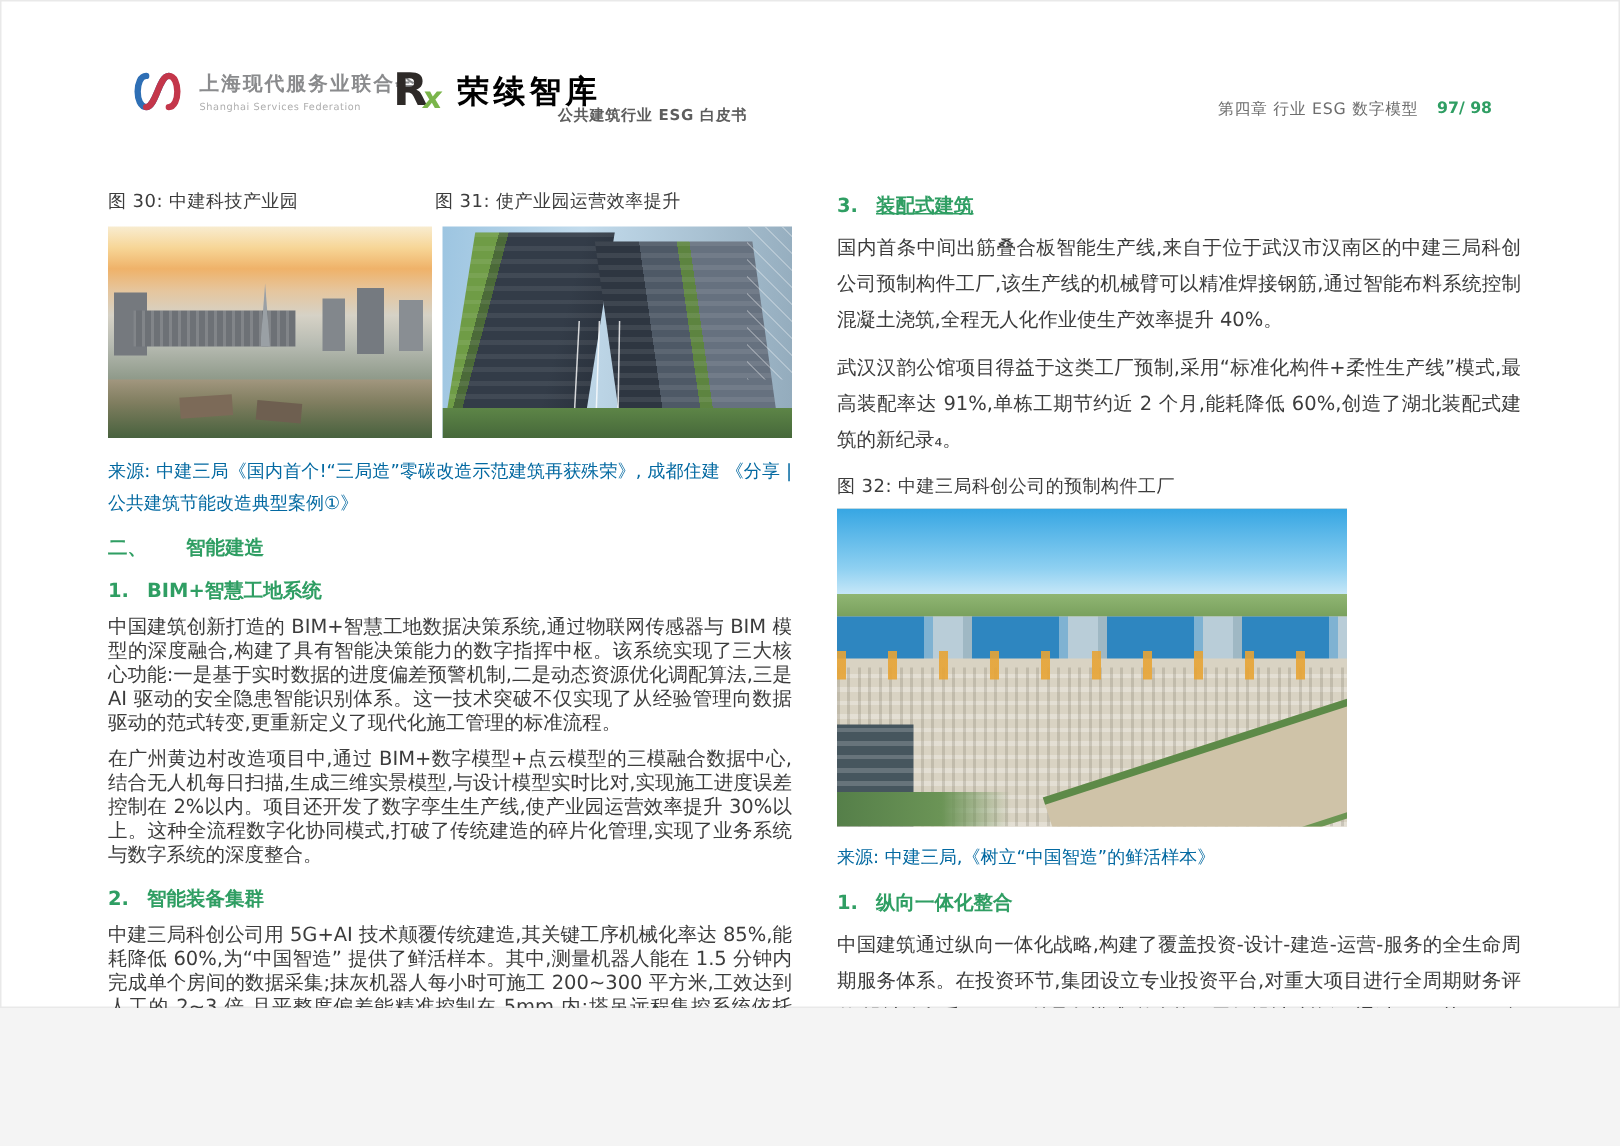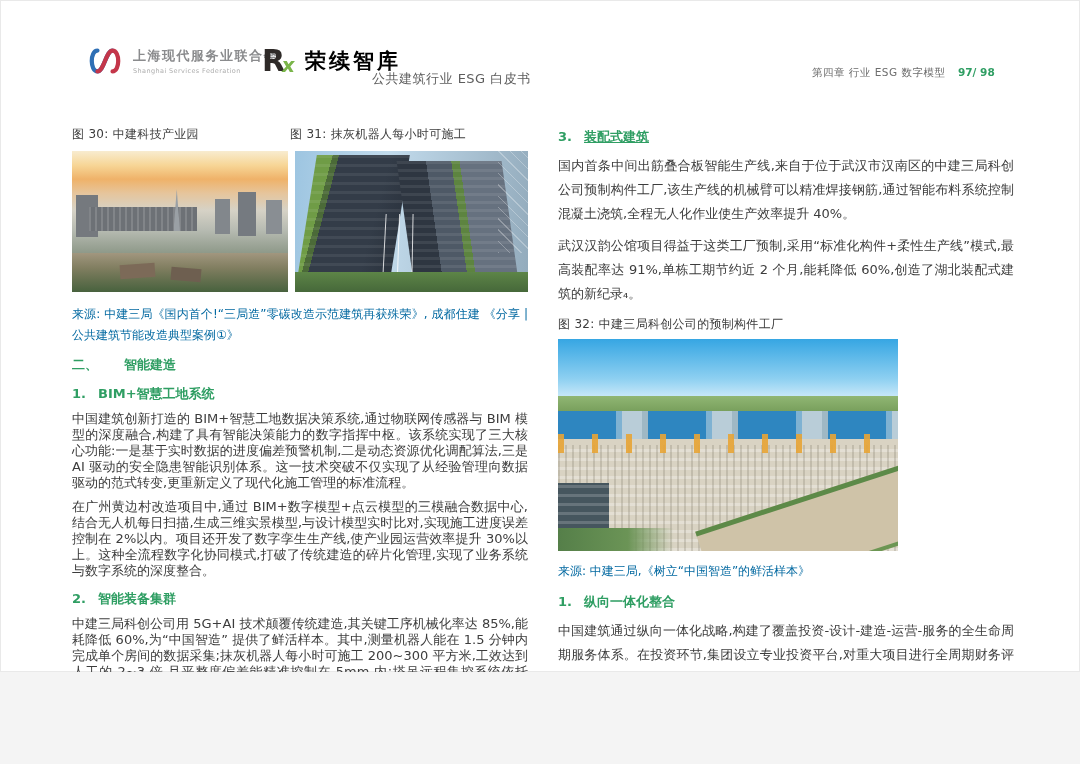--- a/index.html
+++ b/index.html
@@ -12,21 +12,21 @@
   
   .org { position:absolute; left:86px; top:44px; display:flex; align-items:center; }
   .org svg { width:38px; height:34px; }
   .org-txt { margin-left:9px; }
   .org-cn { font-size:13px; font-weight:bold; color:#8a8b8d; letter-spacing:1.5px; }
   .org-en { font-size:6.5px; color:#adadad; margin-top:2px; letter-spacing:.4px; }
   .rx { position:absolute; left:262px; top:46px; display:flex; align-items:center; }
   .rx-r { font-size:30px; font-weight:bold; color:#2e2a28; line-height:1; }
   .rx-x { font-size:20px; font-weight:bold; color:#7ab54a; margin-left:-3px; margin-top:8px; line-height:1; transform:skewX(-8deg); }
   .rx-name { font-size:21px; font-weight:bold; color:#000000; margin-left:10px; letter-spacing:3px; }
-  .doc-title { position:absolute; left:372px; top:70px; font-size:13px; font-weight:normal; color:#5d5d5d; letter-spacing:.5px; }
+  .doc-title { position:absolute; left:372px; top:70px; font-size:10px; font-weight:bold; color:#5d5d5d; letter-spacing:.5px; }
   .chapter { position:absolute; left:812px; top:66px; font-size:10.5px; color:#6d6d6d; letter-spacing:.5px; }
   .pagenum { position:absolute; left:958px; top:66px; font-size:10.5px; font-weight:bold; color:#2f9e63; }
   
   .col { position:absolute; width:456px; }
   .col-left  { left:72px;  top:126px; }
   .col-right { left:558px; top:124px; }
   .cap { font-size:12px; color:#3c3c3c; letter-spacing:.3px; }
   .cap-row { display:flex; }
   .cap-30 { width:218px; flex:0 0 218px; }
   .fig-row { display:flex; gap:7px; margin-top:8px; }
@@ -120,21 +120,21 @@
     <span class="rx-name">荣续智库</span>
   </div>
 
   <div class="doc-title">公共建筑行业 ESG 白皮书</div>
   <div class="chapter">第四章  行业 ESG 数字模型</div>
   <div class="pagenum">97/ 98</div>
 
   <section class="col col-left">
     <div class="cap-row">
       <span class="cap cap-30">图 30: 中建科技产业园</span>
-      <span class="cap">图 31: 抹灰机器人每小时可施工</span>
+      <span class="cap">图 31: 使产业园运营效率提升</span>
     </div>
     <div class="fig-row">
       <div class="fig fig30">
         <i class="f30-lt"></i>
           <i class="f30-slab"></i>
           <i class="f30-spire"></i>
         <i class="f30-t1"></i>
           <i class="f30-t2"></i>
           <i class="f30-t3"></i>
         <i class="f30-fg"></i>

